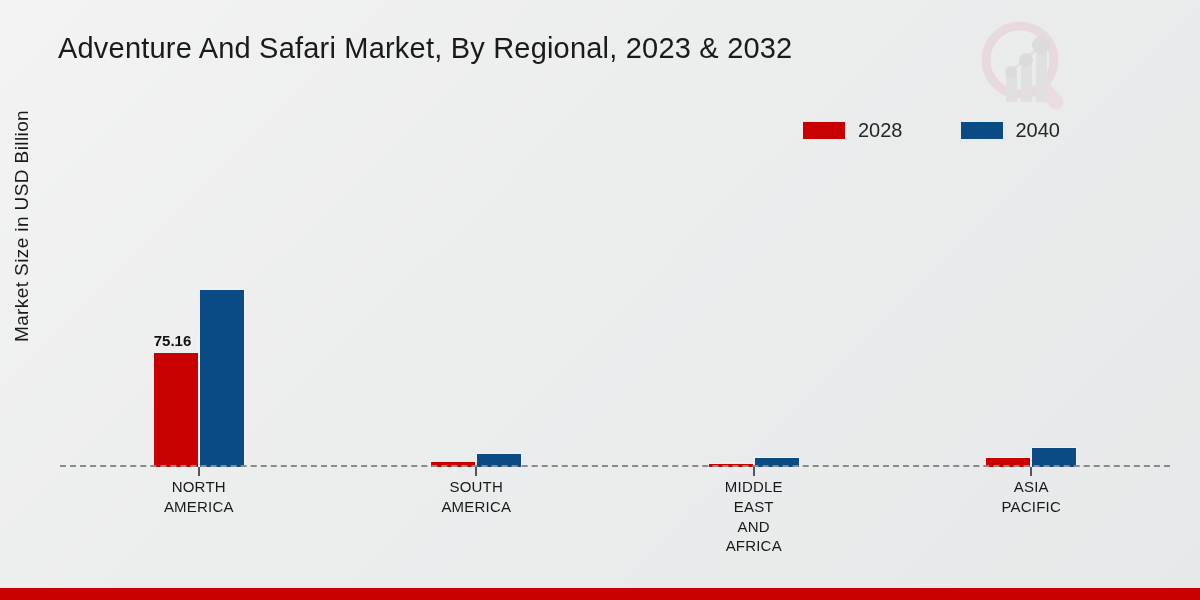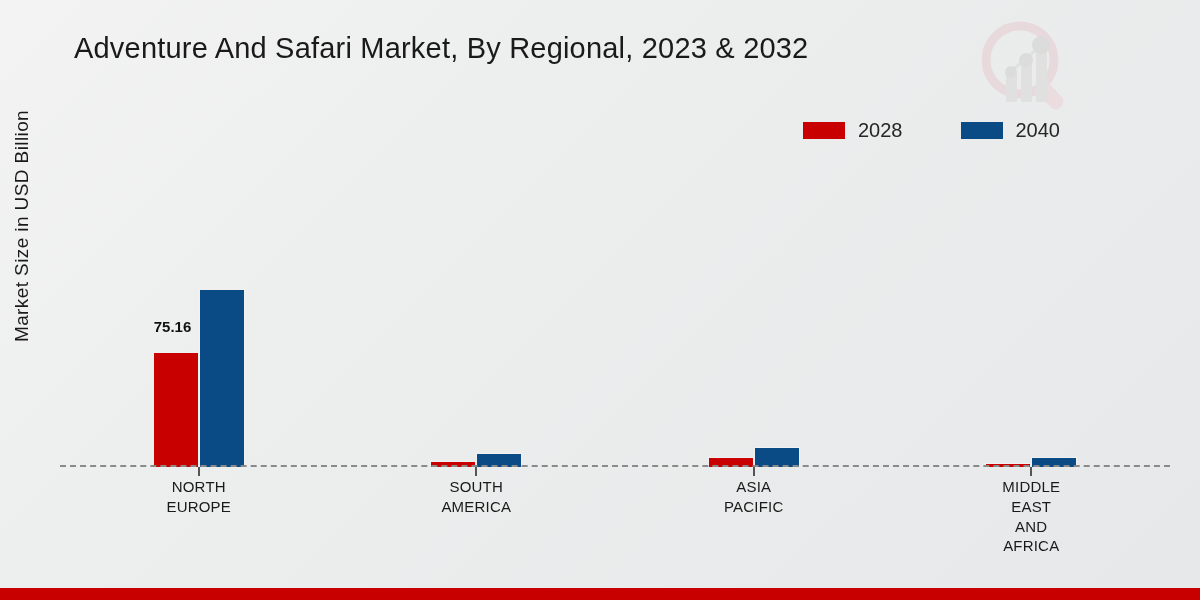--- a/index.html
+++ b/index.html
@@ -15,21 +15,21 @@
   
   .watermark {
     position:absolute; left:970px; top:10px; width:112px; height:108px;
     opacity:.55; pointer-events:none;
   }
 
   
   .chart-title {
     position:absolute; left:58px; top:32px;
     font-size:29px; font-weight:400; color:#1a1a1a;
-    letter-spacing:.2px; white-space:nowrap;margin-left:16px;
+    letter-spacing:.2px; white-space:nowrap;
   }
 
   
   .legend { position:absolute; right:140px; top:119px; display:flex; gap:58px; align-items:center; }
   .legend-item { display:flex; align-items:center; gap:13px; }
   .legend-swatch { width:42px; height:17px; display:block; }
   .legend-label { font-size:20px; color:#262626; }
 
   
   .y-axis-title {
@@ -45,21 +45,21 @@
     border-top:2px dashed #8a8a8a;
   }
   .groups { position:absolute; inset:0; display:flex; }
   .group { flex:1; position:relative; height:100%; }
   .bars {
     position:absolute; bottom:0; left:50%; transform:translateX(-50%);
     display:flex; align-items:flex-end; height:100%;
   }
   .bar { width:46px; position:relative; border:1px solid #f1f1f1; border-bottom:none; }
   .bar-label {
-    position:absolute; bottom:100%; left:0; margin-bottom:18px;
+    position:absolute; bottom:100%; left:0; margin-bottom:4px;
     font-size:15px; font-weight:bold; color:#111; white-space:nowrap;
   }
   .tick {
     position:absolute; left:50%; bottom:-9px; width:2px; height:9px;
     background:#555; transform:translateX(-1px);
   }
   .cat-label {
     position:absolute; top:100%; left:50%; transform:translateX(-50%);
     margin-top:10px; text-align:center; font-size:15px; color:#1a1a1a;
     line-height:1.32; white-space:pre-line; letter-spacing:.2px;
@@ -107,49 +107,49 @@
     <div class="groups" id="groups">
         <div class="group">
           <div class="bars">
             <div class="bar" style="height: 115.371px; background: rgb(201, 0, 0);">
               <span class="bar-label">75.16</span>
             </div>
             <div class="bar" style="height: 178.06px; background: rgb(10, 75, 134);"></div>
           </div>
           <span class="tick"></span>
           <div class="cat-label">NORTH
-EUROPE</div>
+AMERICA</div>
         </div>
         <div class="group">
           <div class="bars">
             <div class="bar" style="height: 6.447px; background: rgb(201, 0, 0);"></div>
             <div class="bar" style="height: 13.815px; background: rgb(10, 75, 134);"></div>
           </div>
           <span class="tick"></span>
           <div class="cat-label">SOUTH
 AMERICA</div>
         </div>
         <div class="group">
           <div class="bars">
-            <div class="bar" style="height: 9.517px; background: rgb(201, 0, 0);"></div>
-            <div class="bar" style="height: 19.955px; background: rgb(10, 75, 134);"></div>
-          </div>
-          <span class="tick"></span>
-          <div class="cat-label">ASIA
-PACIFIC</div>
-        </div>
-        <div class="group">
-          <div class="bars">
             <div class="bar" style="height: 4.298px; background: rgb(201, 0, 0);"></div>
             <div class="bar" style="height: 9.9775px; background: rgb(10, 75, 134);"></div>
           </div>
           <span class="tick"></span>
           <div class="cat-label">MIDDLE
 EAST
 AND
 AFRICA</div>
         </div>
+        <div class="group">
+          <div class="bars">
+            <div class="bar" style="height: 9.517px; background: rgb(201, 0, 0);"></div>
+            <div class="bar" style="height: 19.955px; background: rgb(10, 75, 134);"></div>
+          </div>
+          <span class="tick"></span>
+          <div class="cat-label">ASIA
+PACIFIC</div>
+        </div>
       </div>
     <div class="baseline"></div>
   </div>
 
   <div class="bottom-strip" style="background:#c90000"></div>
 </div>
 
 </body></html>

